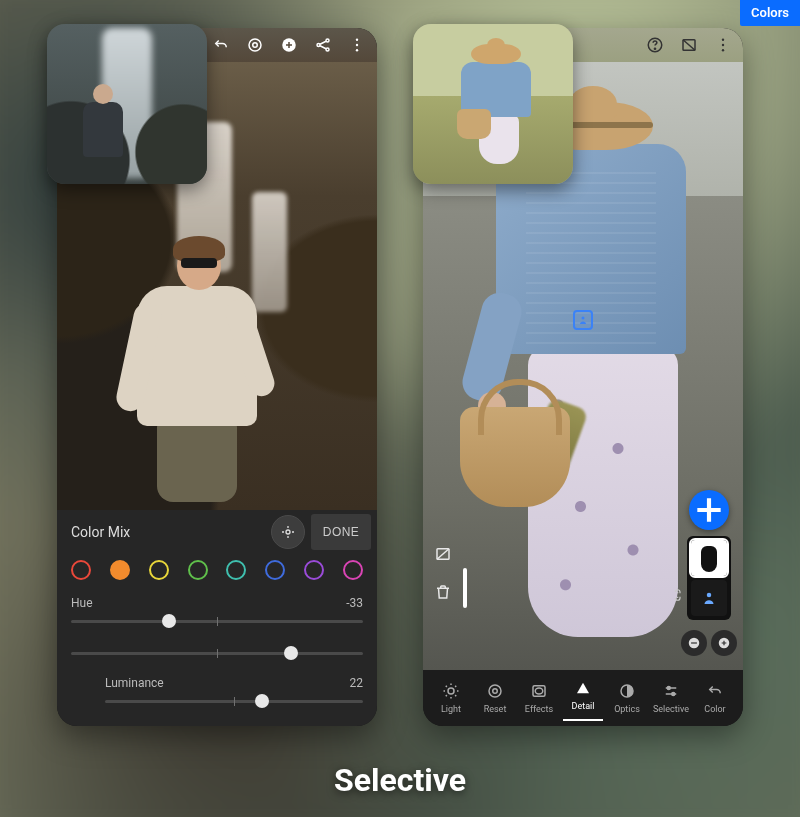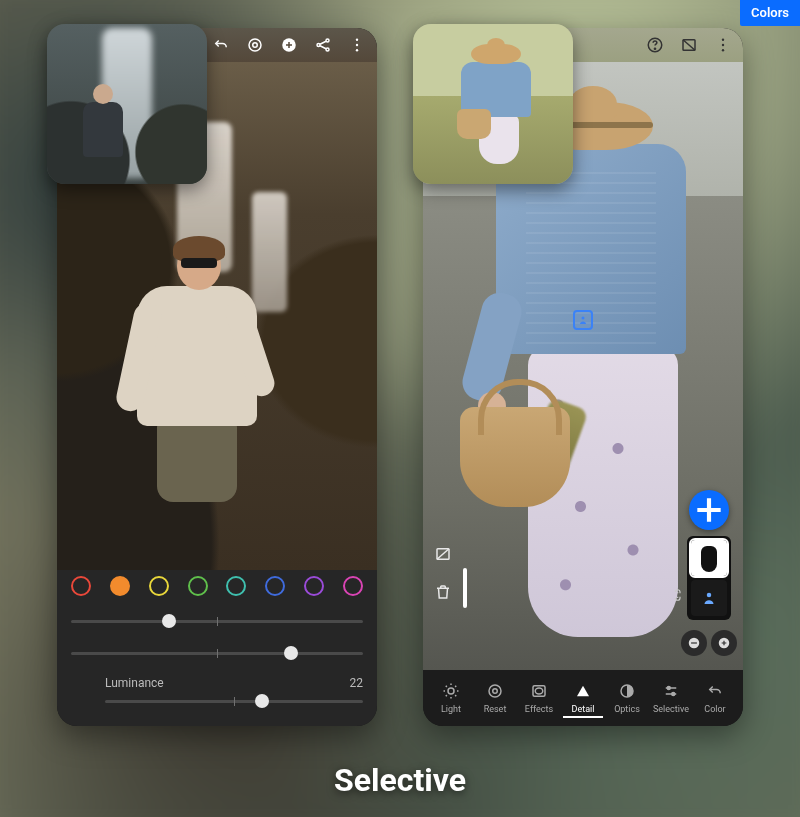--- a/index.html
+++ b/index.html
@@ -226,21 +226,21 @@
   .range-indicator {
     position:absolute; left:40px; bottom:62px; width:4px; height:40px; background:#fff; border-radius:2px; z-index:15;
   }
 
   .p2-toolbar {
     height:56px; background:#1c1c1c; display:flex; align-items:center; justify-content:space-between;
     padding:0 8px;
     color:#aaa;
   }
   .tool { display:flex; flex-direction:column; align-items:center; gap:4px; font-size:9px; cursor:pointer; width:40px; }
-  .tool.active { color:#fff; border-bottom:2px solid #fff; padding-bottom:2px; margin-bottom:-4px;}
+  .tool.active { color:#fff; border-bottom:2px solid #fff; padding-bottom:8px; margin-bottom:-4px;}
   .tool svg { width:18px; height:18px; }
 
   .captions {
     position:absolute; left:0; right:0; bottom:18px;
     display:flex; justify-content:center; gap:130px;
     z-index:30;
   }
   .caption { color:#fff; font-size:32px; font-weight:700; text-shadow:0 2px 8px rgba(0,0,0,.6); width:320px; text-align:center; }
 </style>
 </head>
@@ -306,32 +306,46 @@
           <div class="p1-shirt"></div>
           <div class="p1-arm-l"></div>
           <div class="p1-arm-r"></div>
           <div class="p1-head"></div>
           <div class="p1-hair"></div>
           <div class="p1-glasses"></div>
         </div>
       </div>
 
       <div class="color-panel">
+        <div class="cp-header">
+          <span class="title">Color Mix</span>
+          <div class="picker-btn">
+            <svg viewBox="0 0 24 24" fill="none" stroke="currentColor" stroke-width="2">
+                <circle cx="12" cy="12" r="3"></circle>
+                <path d="M12 3v3M12 18v3M3 12h3M18 12h3"></path>
+              </svg>
+          </div>
+          <button class="done-btn">DONE</button>
+        </div>
         <div class="swatches" id="swatches">
             <div class="swatch" style="color: rgb(233, 72, 58); border-color: rgb(233, 72, 58);"></div>
             <div class="swatch selected" style="color: rgb(242, 139, 45); border-color: rgb(242, 139, 45);"></div>
             <div class="swatch" style="color: rgb(232, 214, 58); border-color: rgb(232, 214, 58);"></div>
             <div class="swatch" style="color: rgb(95, 191, 75); border-color: rgb(95, 191, 75);"></div>
             <div class="swatch" style="color: rgb(63, 191, 174); border-color: rgb(63, 191, 174);"></div>
             <div class="swatch" style="color: rgb(63, 107, 220); border-color: rgb(63, 107, 220);"></div>
             <div class="swatch" style="color: rgb(154, 75, 216); border-color: rgb(154, 75, 216);"></div>
             <div class="swatch" style="color: rgb(217, 68, 180); border-color: rgb(217, 68, 180);"></div>
           </div>
 
         <div class="slider-row">
+          <div class="slider-labels">
+            <span>Hue</span>
+            <span>-33</span>
+          </div>
           <div class="slider-track">
             <div class="slider-line"></div>
               <div class="slider-center"></div>
             <div class="slider-thumb" id="thumb-hue" style="left: 33.5%;"></div>
           </div>
         </div>
 
         <div class="slider-row">
           <div class="slider-track">
             <div class="slider-line"></div>

